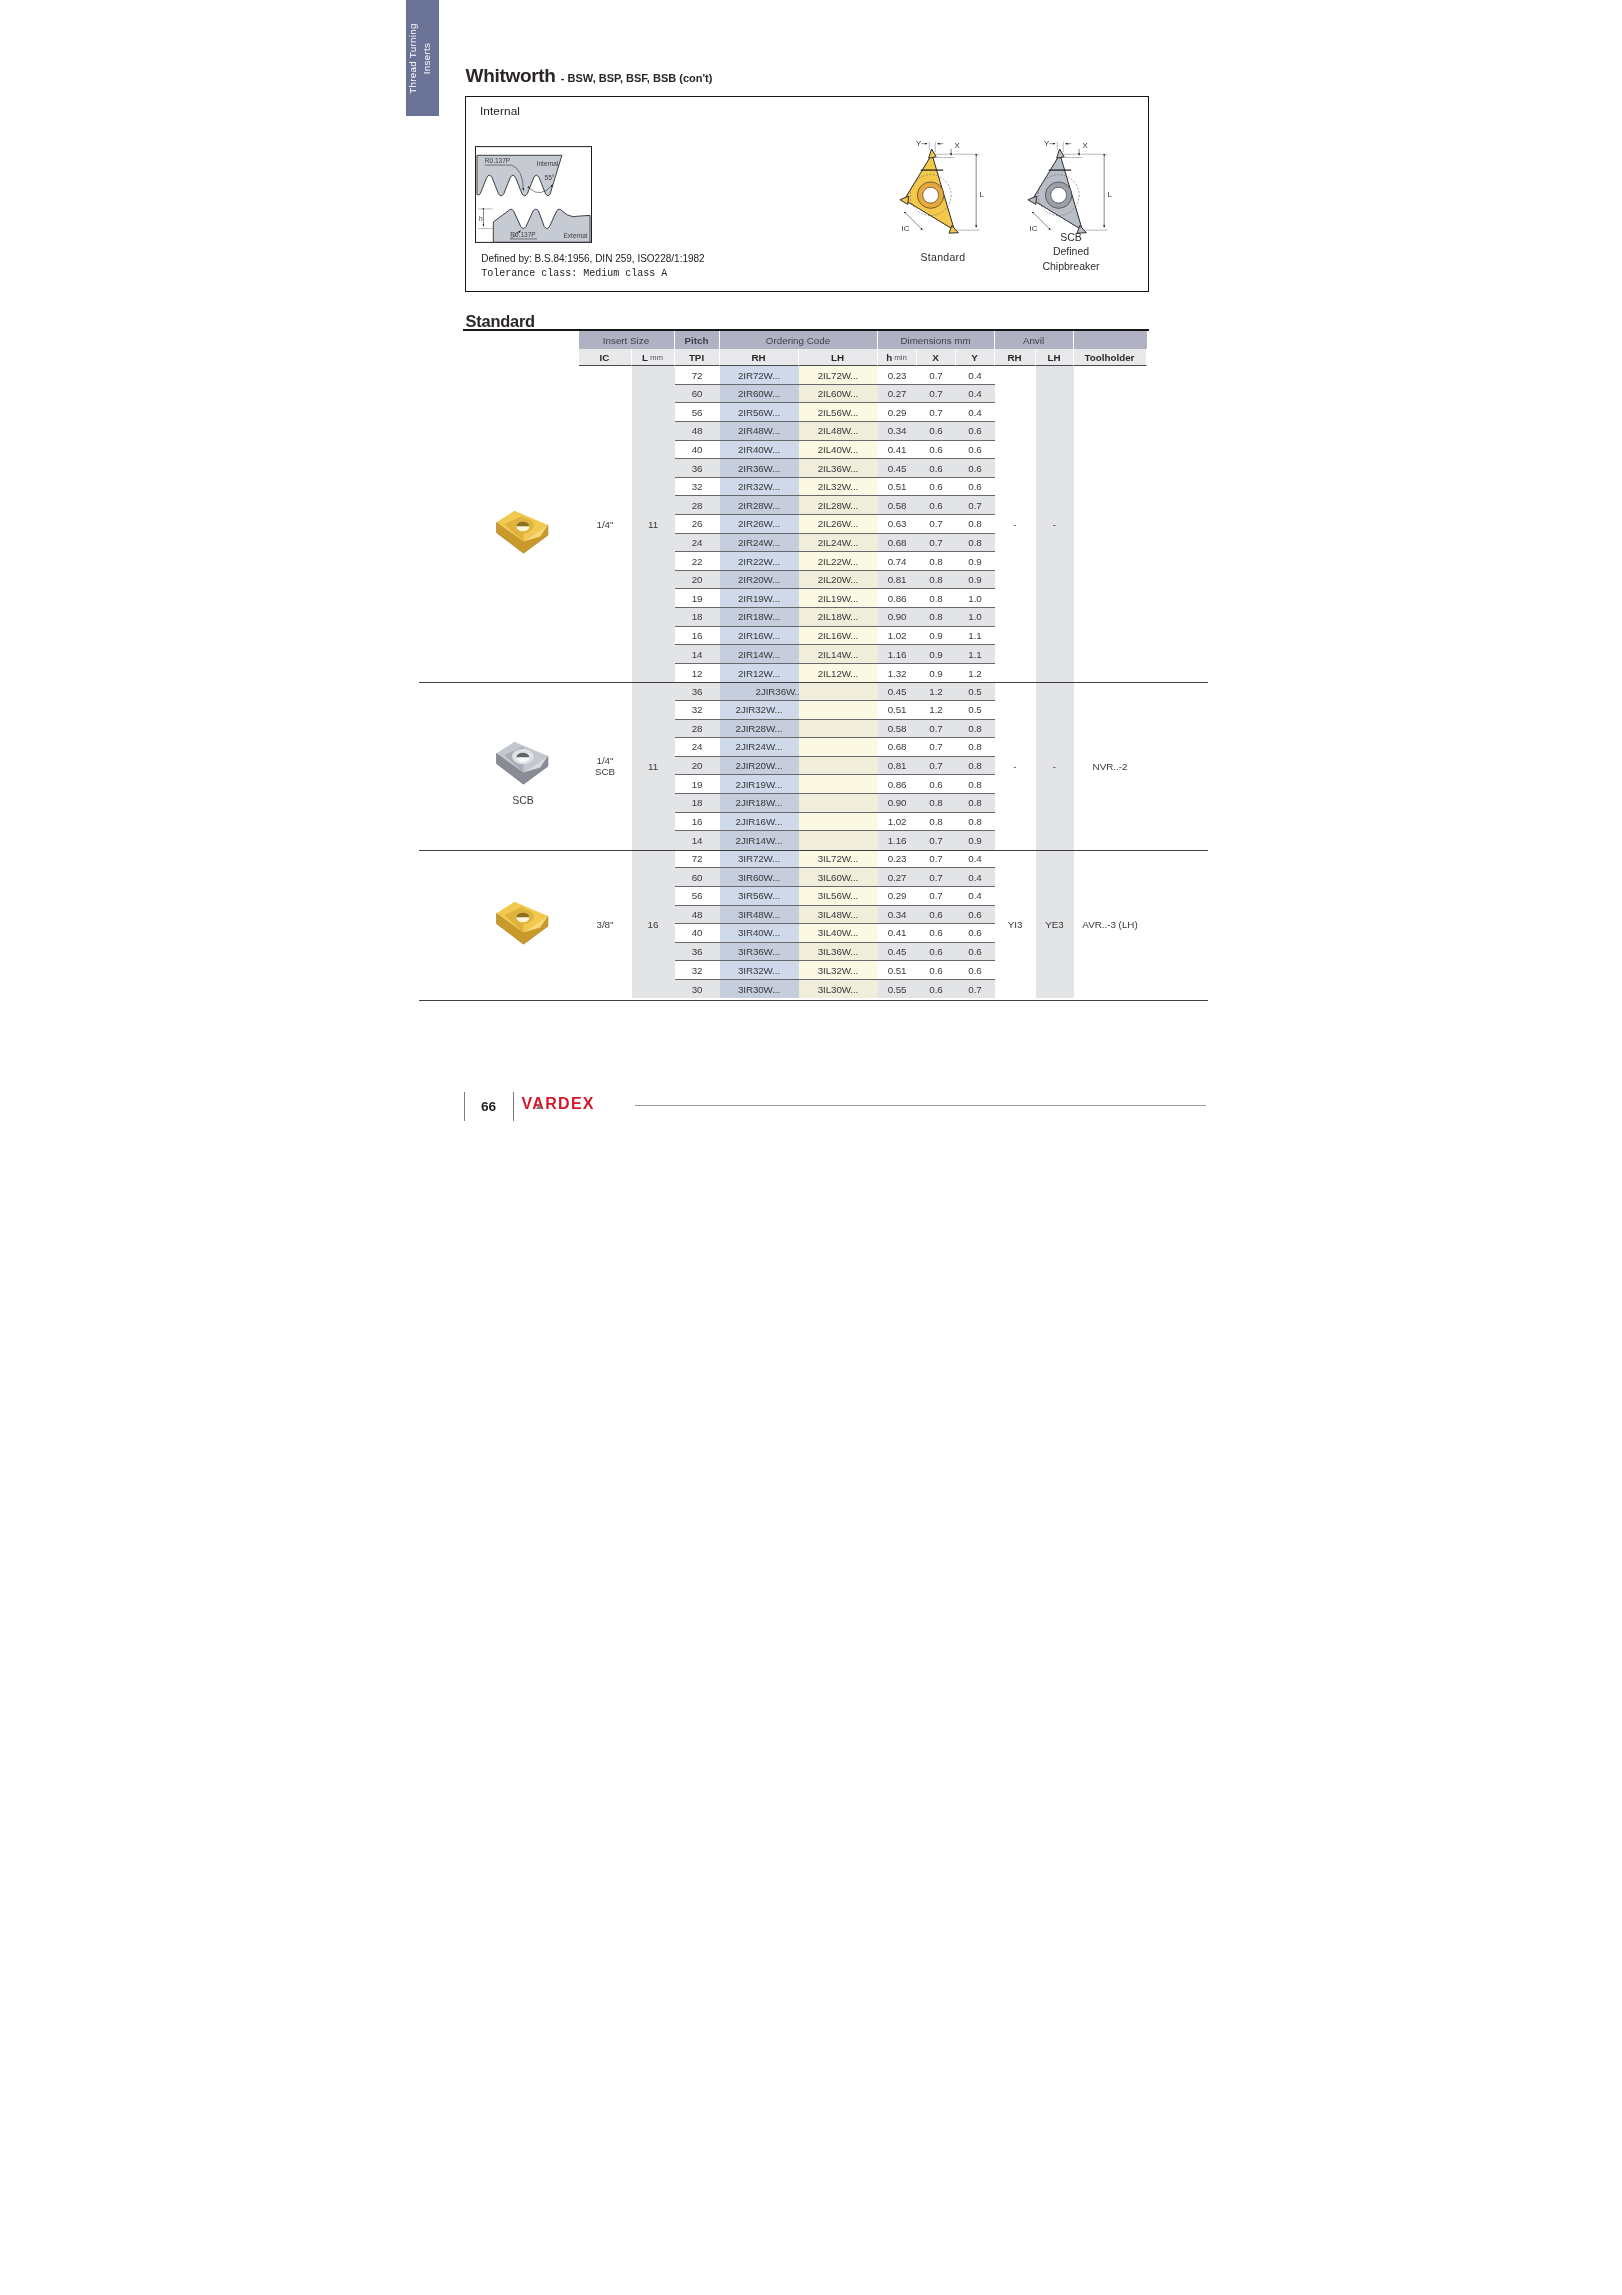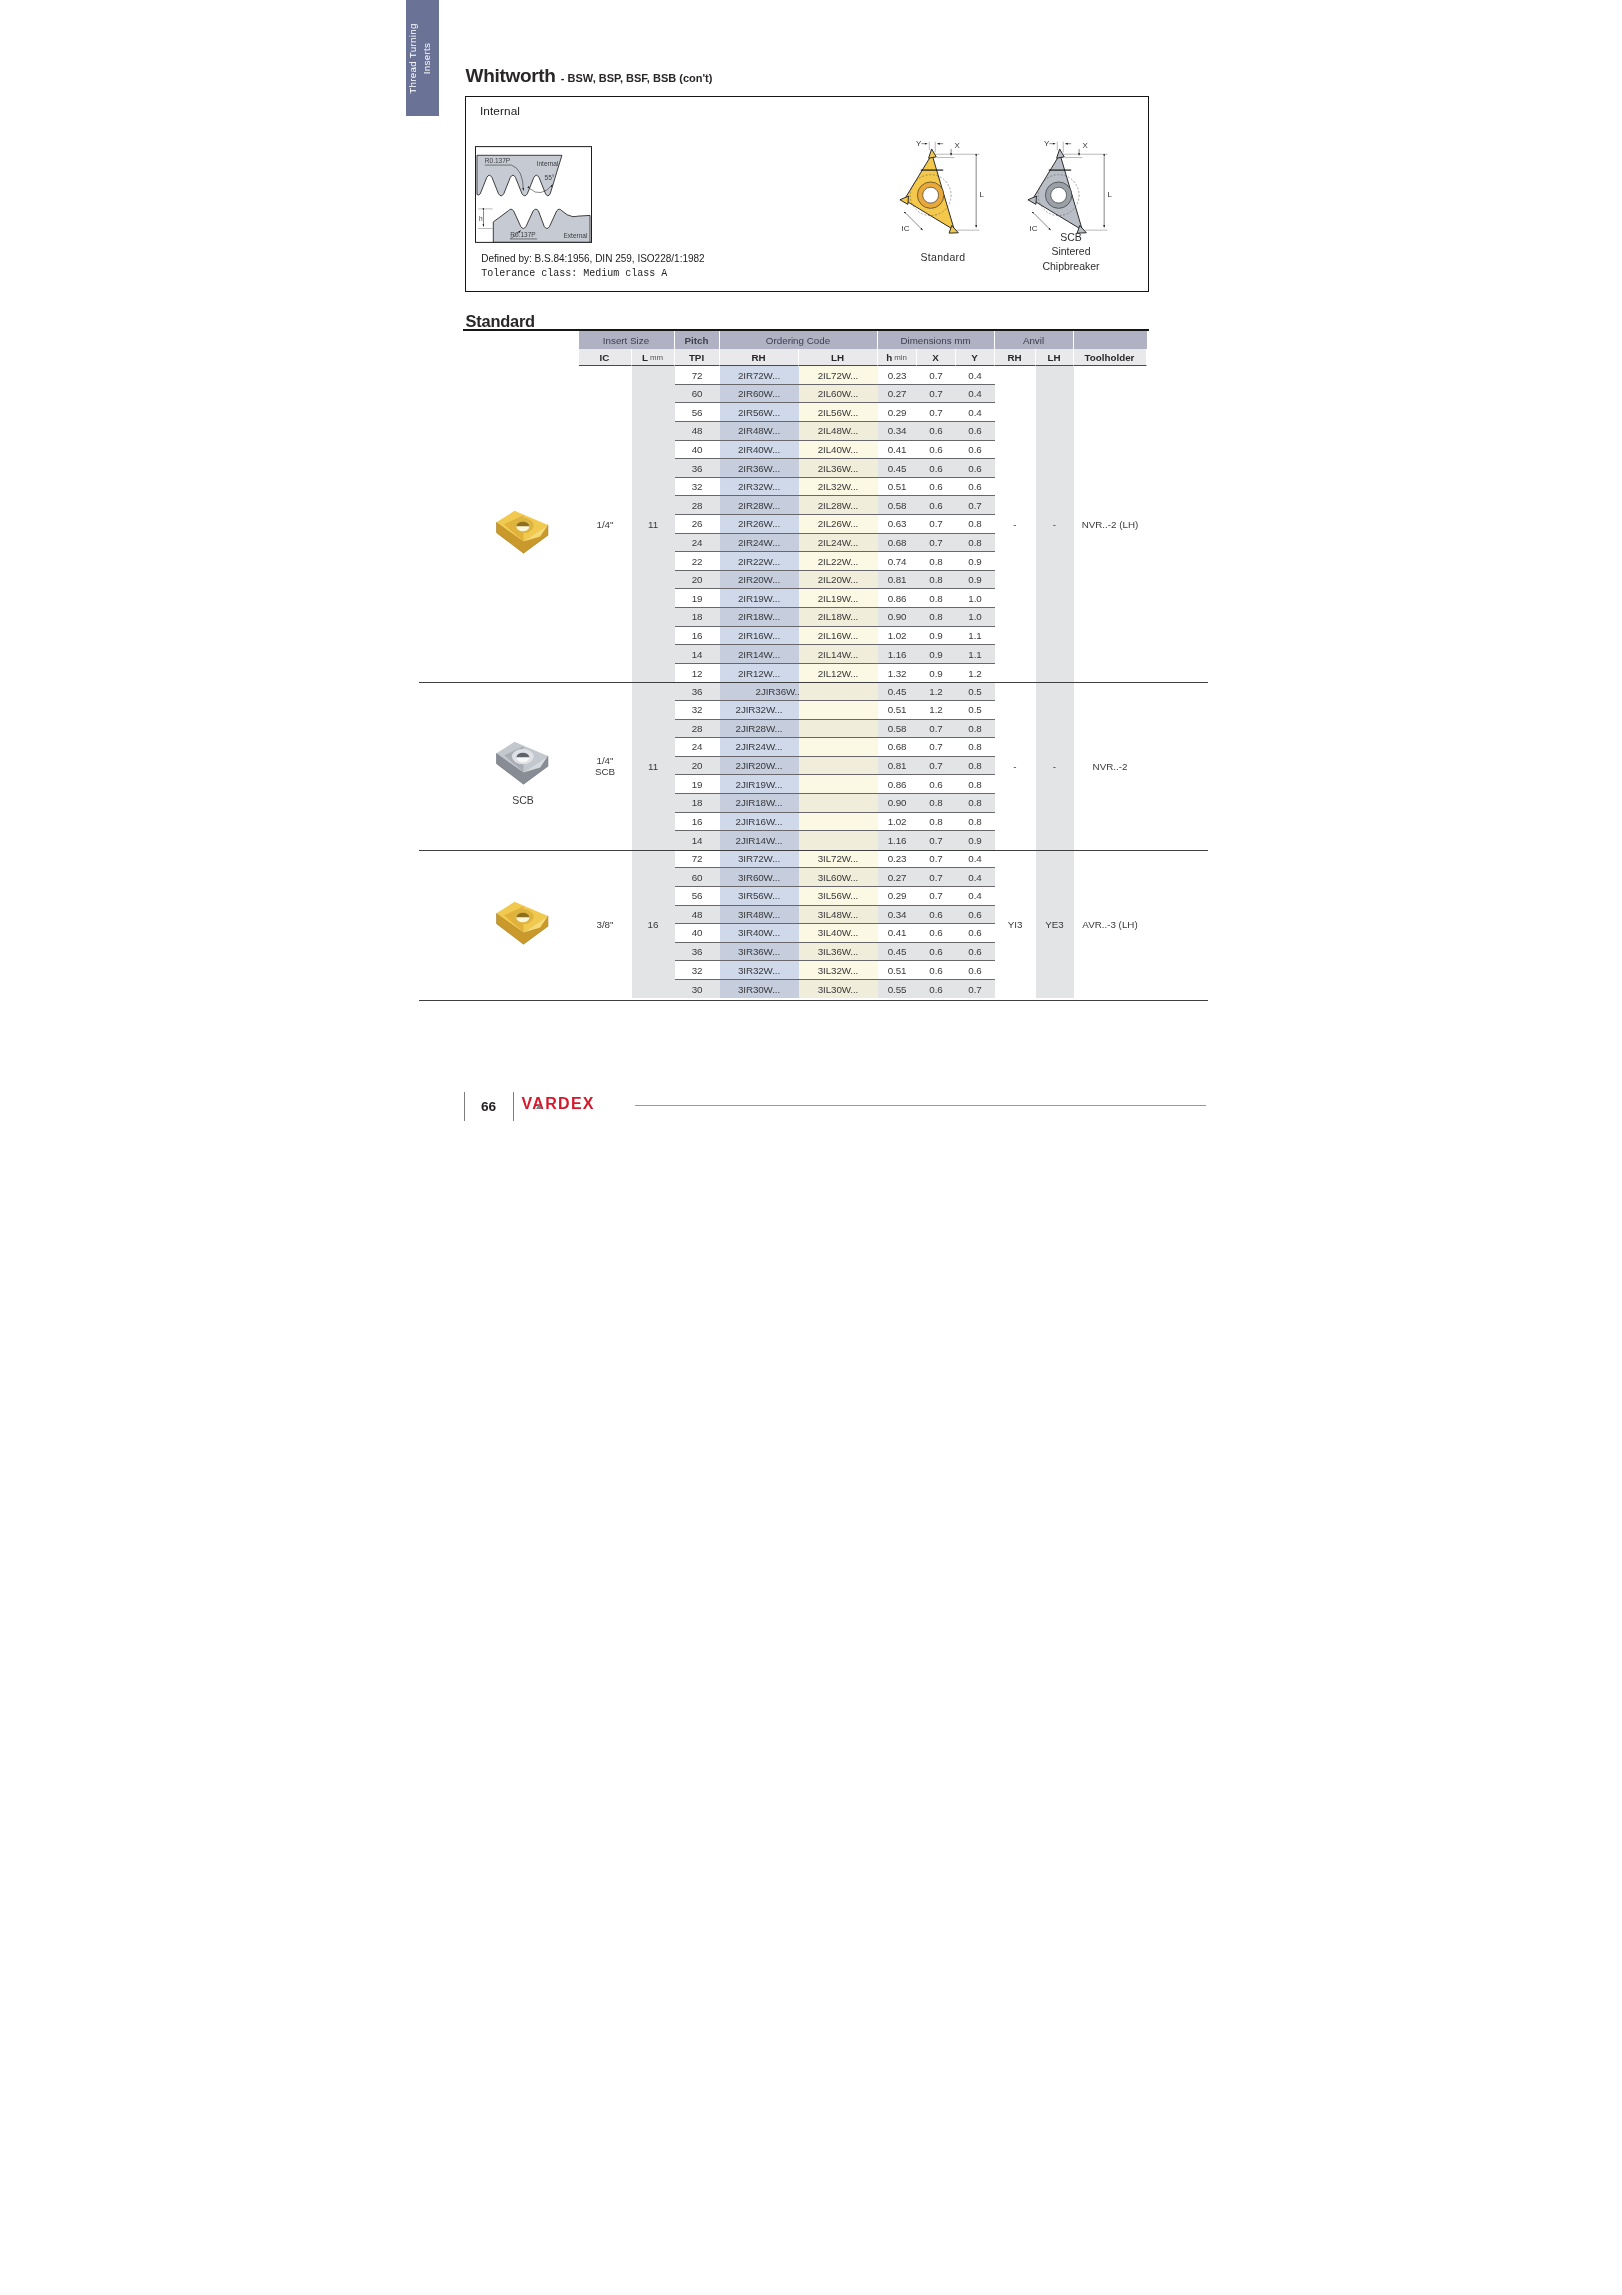--- a/index.html
+++ b/index.html
@@ -179,21 +179,21 @@
       <circle class="ring-scb" cx="114" cy="172" r="40"></circle>
       <circle class="holefill" cx="114" cy="172" r="24"></circle>
       <line class="chipline" x1="84" y1="96" x2="152" y2="96"></line>
       <line class="dim" x1="40" y1="228" x2="90" y2="278" marker-start="url(#ah)" marker-end="url(#ah)"></line>
       <text class="dl" x="26" y="280">IC</text>
     </svg>
 
     <div class="cap-std">Standard</div>
     <div class="cap-scb">
       <div>SCB</div>
-      <div>Sintered</div>
+      <div>Defined</div>
       <div>Chipbreaker</div>
     </div>
   </div>
 
   <div class="sect-head">Standard</div>
   <div class="rule-top"></div>
 
   <div class="tgrid" id="tgrid">
       <div class="hcell" style="grid-area: 1 / 1 / auto / span 2;">Insert Size</div>
       <div class="hcell" style="grid-area: 1 / 3 / auto / span 1; font-weight: bold;">Pitch</div>
@@ -343,23 +343,20 @@
       <div class="dcell band-yel w" style="grid-area: 19 / 5;">2IL12W...</div>
       <div class="dcell strip w" style="grid-area: 19 / 6;">1.32</div>
       <div class="dcell strip w" style="grid-area: 19 / 7;">0.9</div>
       <div class="dcell strip w" style="grid-area: 19 / 8;">1.2</div>
       <div class="merge" style="grid-area: 3 / 9 / span 17;">
         <div>-</div>
       </div>
       <div class="merge grayband" style="grid-area: 3 / 10 / span 17;">
         <div>-</div>
       </div>
-      <div class="merge" style="grid-area: 3 / 11 / span 17;">
-        <div>NVR..-2 (LH)</div>
-      </div>
       <div class="merge" style="grid-area: 20 / 1 / span 9;">
         <div>1/4"</div>
         <div>SCB</div>
       </div>
       <div class="merge grayband" style="grid-area: 20 / 2 / span 9;">
         <div>11</div>
       </div>
       <div class="dcell strip g rule" style="grid-area: 20 / 3;">36</div>
       <div class="dcell band-blue g rule" style="grid-area: 20 / 4; padding-left: 40px;">2JIR36W...</div>
       <div class="dcell band-yel g rule" style="grid-area: 20 / 5;"></div>

